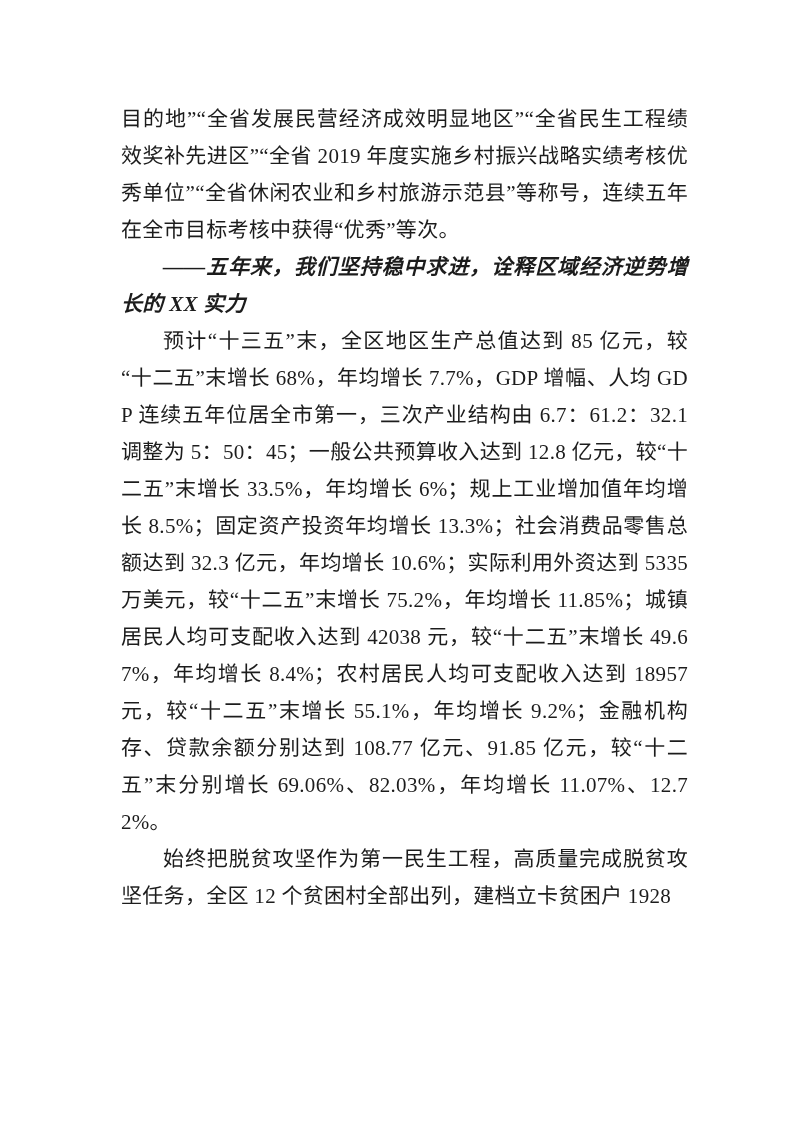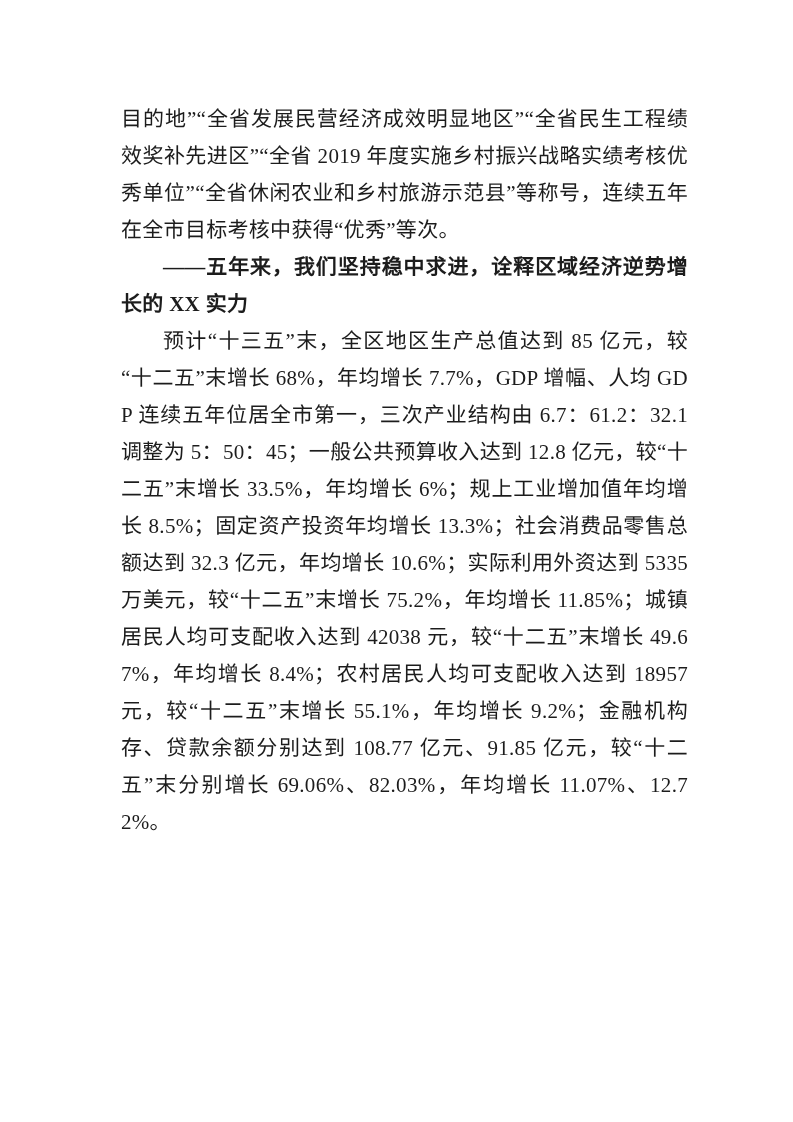--- a/index.html
+++ b/index.html
@@ -26,22 +26,24 @@
     letter-spacing: 0.3px;
     text-align: justify;
     text-justify: inter-ideograph;
     word-break: break-all;
   }
   .para.indent {
     text-indent: 2em;
   }
   .para.heading {
     font-weight: bold;
+    font-style: italic;
   }
 </style>
 </head>
 <body>
 
 <div class="page">
   <p class="para">目的地”“全省发展民营经济成效明显地区”“全省民生工程绩效奖补先进区”“全省 2019 年度实施乡村振兴战略实绩考核优秀单位”“全省休闲农业和乡村旅游示范县”等称号，连续五年在全市目标考核中获得“优秀”等次。</p>
   <p class="para indent heading">——五年来，我们坚持稳中求进，诠释区域经济逆势增长的 XX 实力</p>
   <p class="para indent">预计“十三五”末，全区地区生产总值达到 85 亿元，较“十二五”末增长 68%，年均增长 7.7%，GDP 增幅、人均 GDP 连续五年位居全市第一，三次产业结构由 6.7：61.2：32.1 调整为 5：50：45；一般公共预算收入达到 12.8 亿元，较“十二五”末增长 33.5%，年均增长 6%；规上工业增加值年均增长 8.5%；固定资产投资年均增长 13.3%；社会消费品零售总额达到 32.3 亿元，年均增长 10.6%；实际利用外资达到 5335 万美元，较“十二五”末增长 75.2%，年均增长 11.85%；城镇居民人均可支配收入达到 42038 元，较“十二五”末增长 49.67%，年均增长 8.4%；农村居民人均可支配收入达到 18957 元，较“十二五”末增长 55.1%，年均增长 9.2%；金融机构存、贷款余额分别达到 108.77 亿元、91.85 亿元，较“十二五”末分别增长 69.06%、82.03%，年均增长 11.07%、12.72%。</p>
+  <p class="para indent">始终把脱贫攻坚作为第一民生工程，高质量完成脱贫攻坚任务，全区 12 个贫困村全部出列，建档立卡贫困户 1928</p>
 </div>
 
 </body></html>

